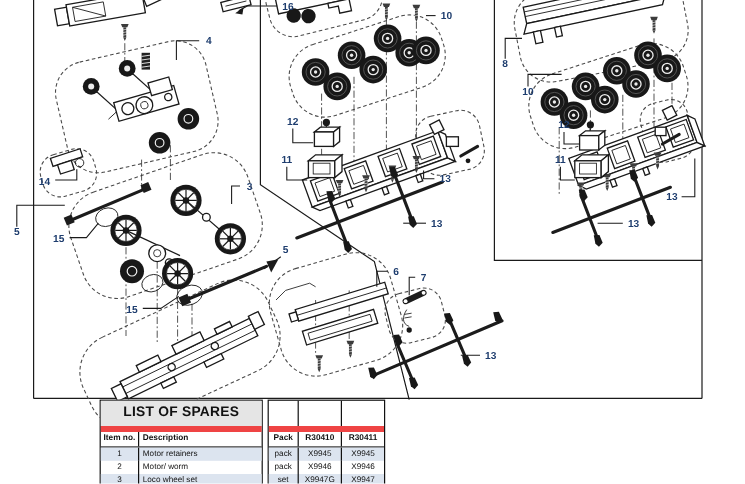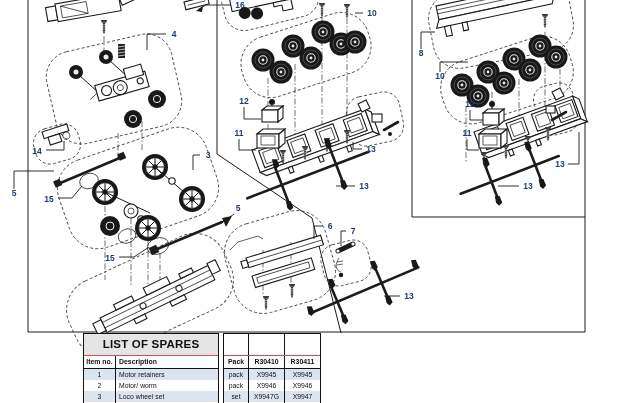--- a/index.html
+++ b/index.html
@@ -16,21 +16,21 @@
   .dd{stroke:#333;stroke-width:0.7;fill:none;stroke-dasharray:6 2 1.5 2;}
   .rod{stroke:#1c1c1c;stroke-width:2.6;fill:none;stroke-linecap:round;}
 
   
   .spares{position:absolute;left:83px;top:333px;display:flex;gap:4px;
           color:#111;}
   .tbox{border:1.8px solid #111;background:#fff;}
   .trow{display:flex;}
   .cell{height:11px;line-height:11px;font-size:6.8px;overflow:hidden;white-space:nowrap;}
   .hcell{height:12px;line-height:12px;font-size:6.9px;font-weight:bold;}
-  .titlerow{height:21px;line-height:21px;border-bottom:1px solid #ef4444;}
+  .titlerow{height:21px;line-height:21px;border-bottom:5px solid #ef4444;}
   .title{background:#e5e5e5;text-align:center;font-weight:bold;font-size:11.5px;
          letter-spacing:0.2px;width:100%;}
   .hdrrow{border-bottom:1.8px solid #111;}
   .shade{background:#dce4ef;}
   .c-item{width:31px;text-align:center;border-right:1.6px solid #111;}
   .c-desc{width:99px;padding-left:3px;text-align:left;}
   .c-pack{width:24px;text-align:center;border-right:1px solid #111;}
   .c-r1{width:35px;text-align:center;border-right:1px solid #111;}
   .c-r2{width:35px;text-align:center;}
 </style>

